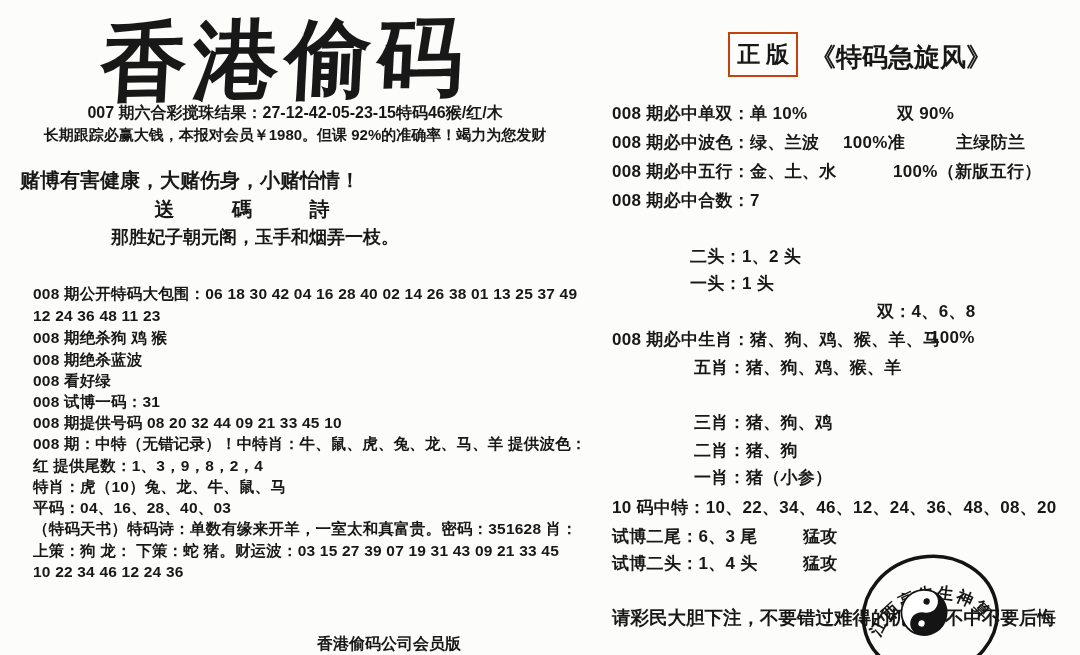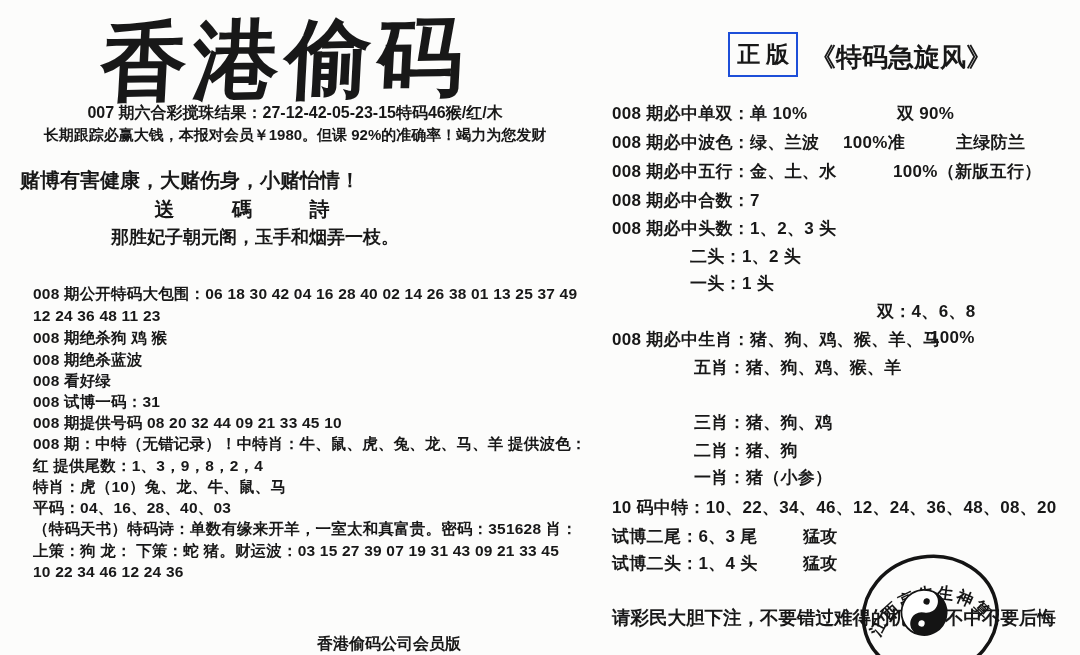--- a/index.html
+++ b/index.html
@@ -19,21 +19,21 @@
   .mastline{left:30px;width:530px;text-align:center;font-weight:600;}
   #mast-result{top:103px;font-size:16px;}
   #mast-promo{top:126px;font-size:15px;}
   
   #warning{left:20px;top:167px;width:470px;text-align:left;font-size:20px;font-weight:bold;}
   #poem-title{left:20px;top:196px;width:470px;text-align:center;font-size:20px;font-weight:bold;letter-spacing:26px;}
   .poem{left:20px;width:470px;text-align:center;font-size:18px;font-weight:bold;}
   .ll{left:33px;font-size:15.5px;font-weight:600;letter-spacing:.2px;}
   #left-footer{left:317px;top:606px;font-size:16px;font-weight:600;margin-top:28px;}
   
-  #badge{left:728px;top:32px;width:66px;height:41px;border:2px solid #1d4ed8;
+  #badge{left:728px;top:32px;width:66px;height:41px;border:2px solid #c2410c;
     text-align:center;line-height:41px;font-size:23px;font-weight:bold;
     font-family:"Liberation Serif","DejaVu Serif",serif;}
   #rtitle{left:810px;top:40px;font-size:26px;font-weight:bold;
     font-family:"Liberation Serif","DejaVu Serif",serif;}
   .rl{font-size:17px;font-weight:600;letter-spacing:.3px;}
   #note{left:612px;top:605px;font-size:18.5px;font-weight:bold;}
   #stamp{left:826px;top:548px;}
 </style>
 </head>
 <body>
@@ -71,21 +71,20 @@
   <span class="abs rl" style="left:897px;top:102px">双 90%</span>
 
   <span class="abs rl" style="left:612px;top:131px">008 期必中波色：绿、兰波</span>
   <span class="abs rl" style="left:843px;top:131px">100%准</span>
   <span class="abs rl" style="left:956px;top:131px">主绿防兰</span>
 
   <span class="abs rl" style="left:612px;top:160px">008 期必中五行：金、土、水</span>
   <span class="abs rl" style="left:893px;top:160px">100%（新版五行）</span>
 
   <span class="abs rl" style="left:612px;top:189px">008 期必中合数：7</span>
-  <span class="abs rl" style="left:612px;top:217px">008 期必中头数：1、2、3 头</span>
   <span class="abs rl" style="left:690px;top:245px">二头：1、2 头</span>
   <span class="abs rl" style="left:690px;top:272px">一头：1 头</span>
 
   <span class="abs rl" style="left:877px;top:300px">双：4、6、8</span>
 
   <span class="abs rl" style="left:612px;top:328px">008 期必中生肖：猪、狗、鸡、猴、羊、马</span>
   <span class="abs rl" style="left:930px;top:328px">100%</span>
 
   <span class="abs rl" style="left:694px;top:356px">五肖：猪、狗、鸡、猴、羊</span>
   <span class="abs rl" style="left:694px;top:411px">三肖：猪、狗、鸡</span>

